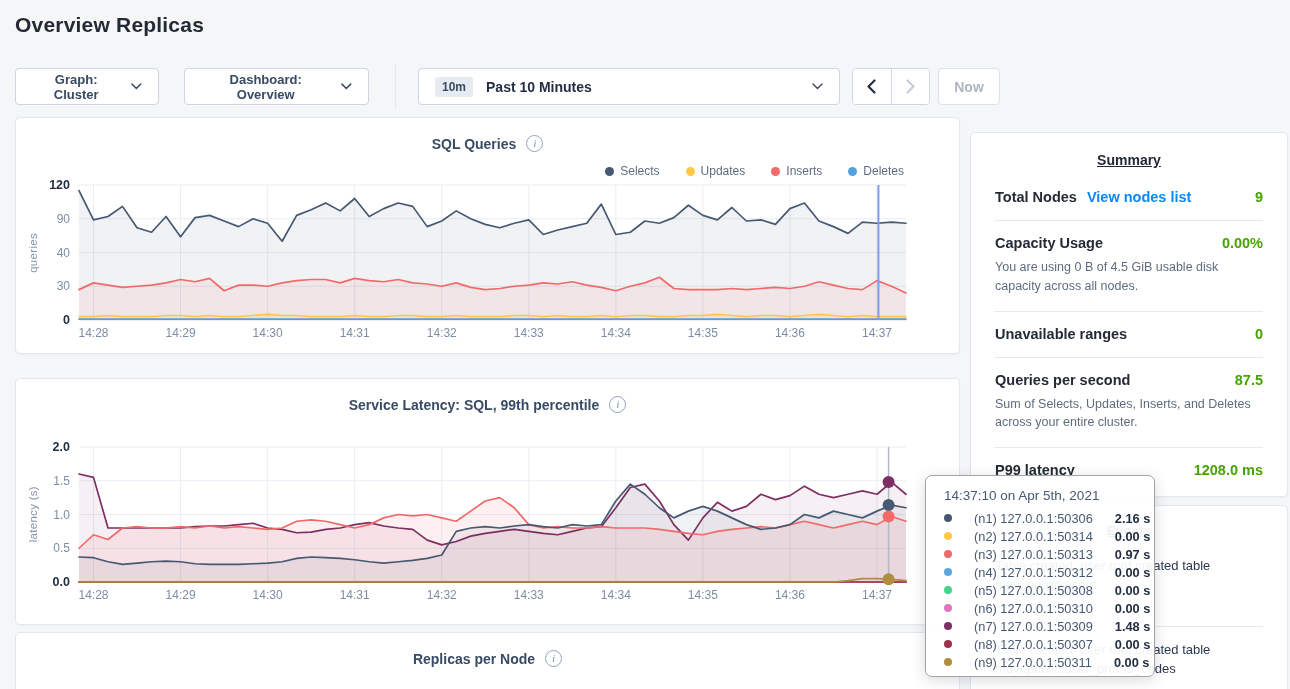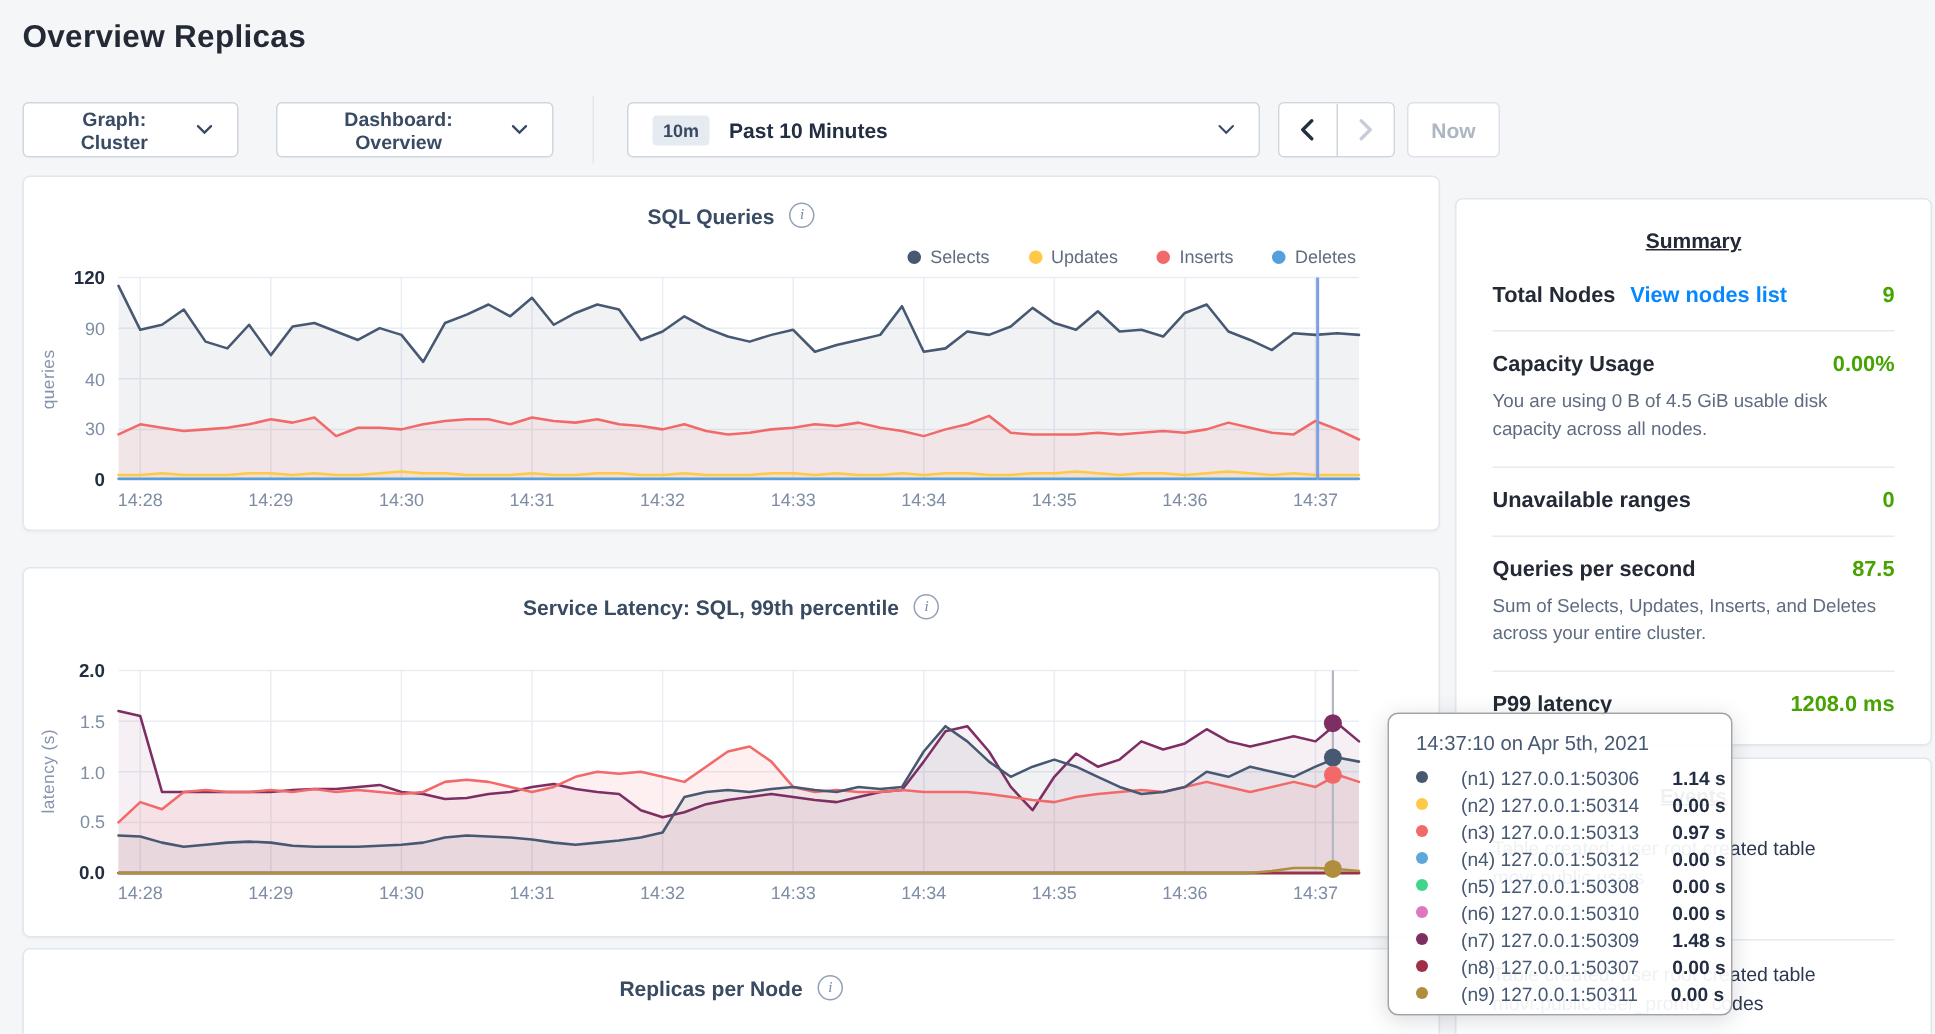--- a/index.html
+++ b/index.html
@@ -329,21 +329,21 @@
         </div>
       </div>
   </div>
 
   <div class="tooltip">
     <div class="tooltip-header"><span>14:37:10</span><span> on Apr 5th, 2021</span></div>
     <div id="tooltip-rows">
         <div class="tooltip-row">
           <span class="tt-dot" style="background: rgb(71, 88, 114);"></span>
           <span class="tt-label">(n1) 127.0.0.1:50306</span>
-          <span class="tt-value">1.14 s</span>
+          <span class="tt-value">2.16 s</span>
         </div>
         <div class="tooltip-row">
           <span class="tt-dot" style="background: rgb(255, 201, 71);"></span>
           <span class="tt-label">(n2) 127.0.0.1:50314</span>
           <span class="tt-value">0.00 s</span>
         </div>
         <div class="tooltip-row">
           <span class="tt-dot" style="background: rgb(242, 105, 105);"></span>
           <span class="tt-label">(n3) 127.0.0.1:50313</span>
           <span class="tt-value">0.97 s</span>

